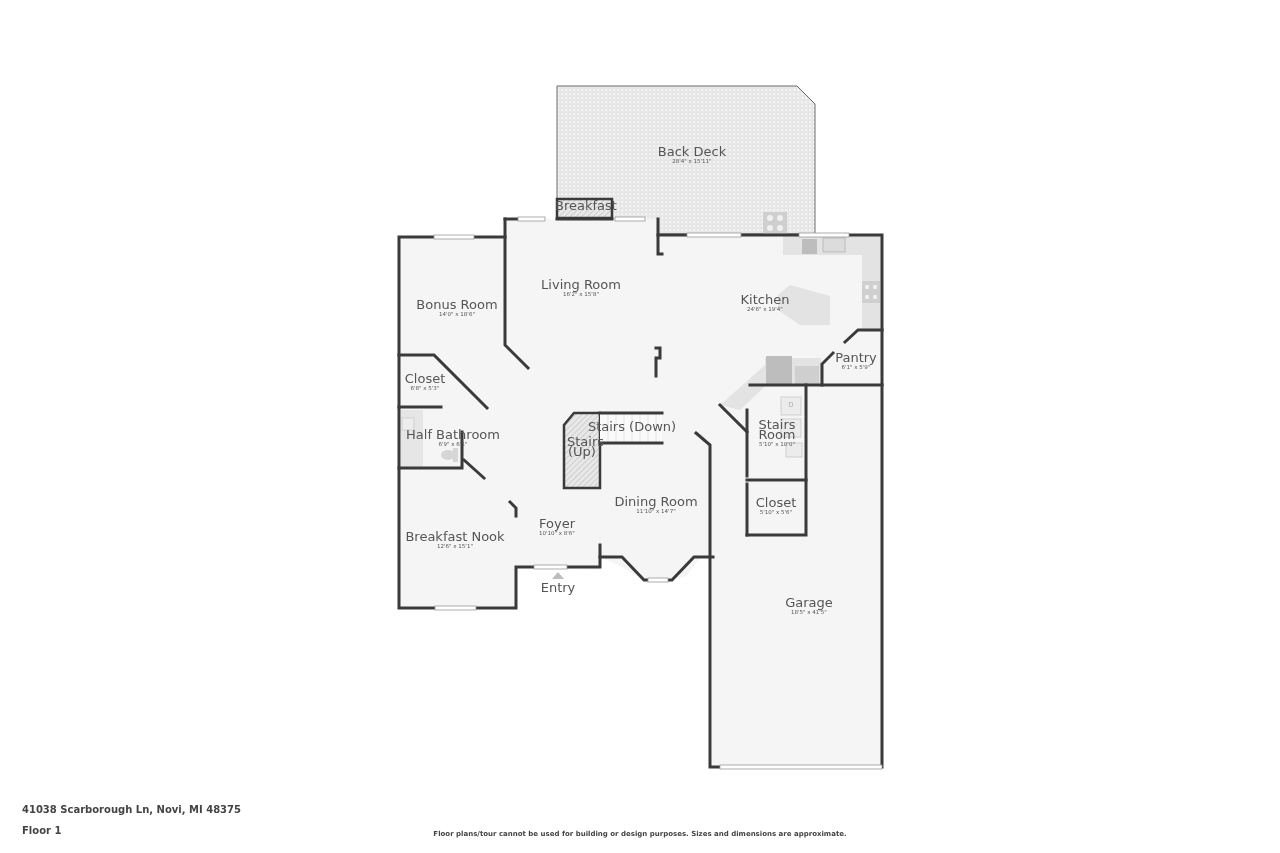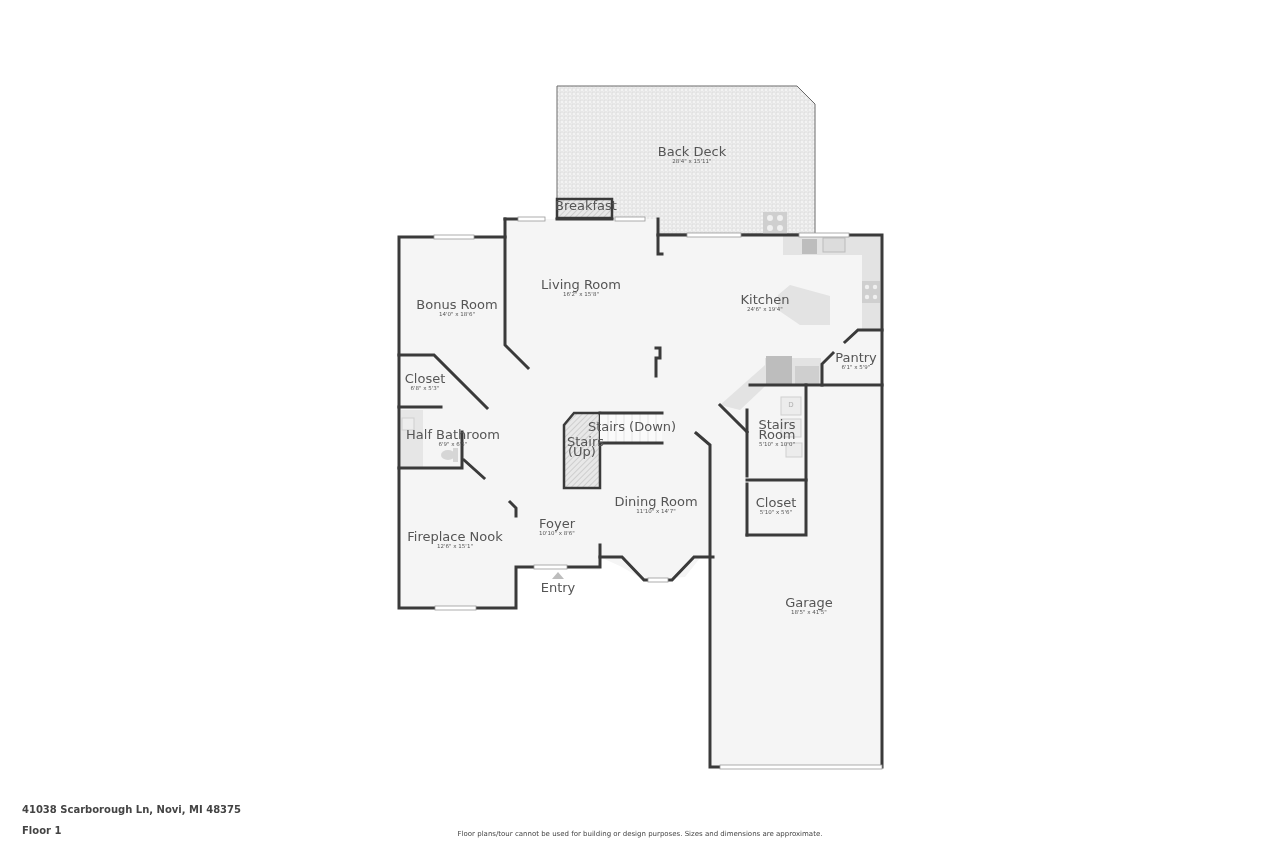--- a/index.html
+++ b/index.html
@@ -4,21 +4,21 @@
   <style>
     html, body { margin:0; padding:0; }
     body { width:1280px; height:853px; background:#ffffff; position:relative; overflow:hidden;
            font-family:"DejaVu Sans", sans-serif; color:#4a4a4a; }
     svg.plan { position:absolute; left:0; top:0; }
     .room-label { position:absolute; transform:translateX(-50%); text-align:center; white-space:nowrap; }
     .room-name { font-size:13px; font-weight:normal; color:#555; line-height:10px; }
     .room-dim { font-size:5.5px; color:#555; line-height:8px; }
     .footer-address { position:absolute; left:22px; top:804px; font-size:10px; font-weight:bold; color:#444; }
     .footer-floor { position:absolute; left:22px; top:825px; font-size:10px; font-weight:bold; color:#444;text-align:right; }
-    .footer-disclaimer { position:absolute; left:0; width:1280px; top:830px; text-align:center; font-size:7px; font-weight:normal; color:#444; }
+    .footer-disclaimer { position:absolute; left:0; width:1280px; top:830px; text-align:center; font-size:7px; font-weight:bold; color:#444; }
   </style>
 </head>
 <body>
 
 <svg class="plan" width="1280" height="853" viewBox="0 0 1280 853">
   <defs>
     <pattern id="deckgrid" width="4" height="4" patternUnits="userSpaceOnUse">
       <rect width="4" height="4" fill="#f3f3f3"></rect>
       <rect x="0.6" y="0.6" width="2.8" height="2.8" fill="none" stroke="#dcdcdc" stroke-width="0.5"></rect>
     </pattern>
@@ -183,21 +183,21 @@
 </div>
 <div class="room-label" style="left:656px;top:497px;text-align:center;">
   <div class="room-name">Dining Room</div>
   <div class="room-dim">11'10" x 14'7"</div>
 </div>
 <div class="room-label" style="left:557px;top:519px;">
   <div class="room-name">Foyer</div>
   <div class="room-dim">10'10" x 8'6"</div>
 </div>
 <div class="room-label" style="left:455px;top:532px;">
-  <div class="room-name">Fireplace Nook</div>
+  <div class="room-name">Breakfast Nook</div>
   <div class="room-dim">12'6" x 15'1"</div>
 </div>
 <div class="room-label" style="left:809px;top:598px;">
   <div class="room-name">Garage</div>
   <div class="room-dim">18'5" x 41'5"</div>
 </div>
 <div class="room-label" style="left:558px;top:583px;">
   <div class="room-name">Entry</div>
 </div>
 <div class="room-label" style="left:791px;top:401px;font-size:7px;color:#b0b0b0;">D</div>

